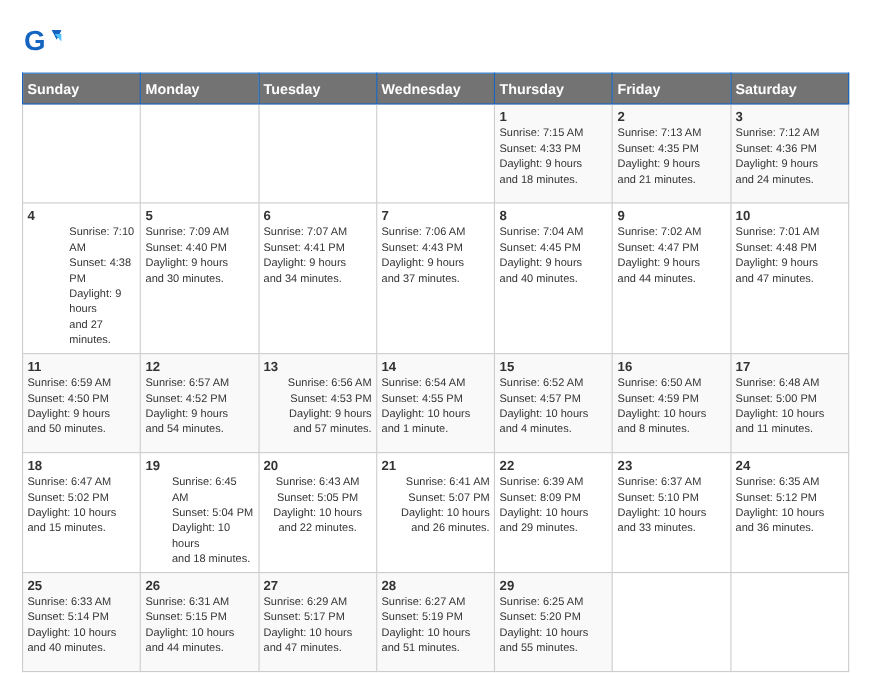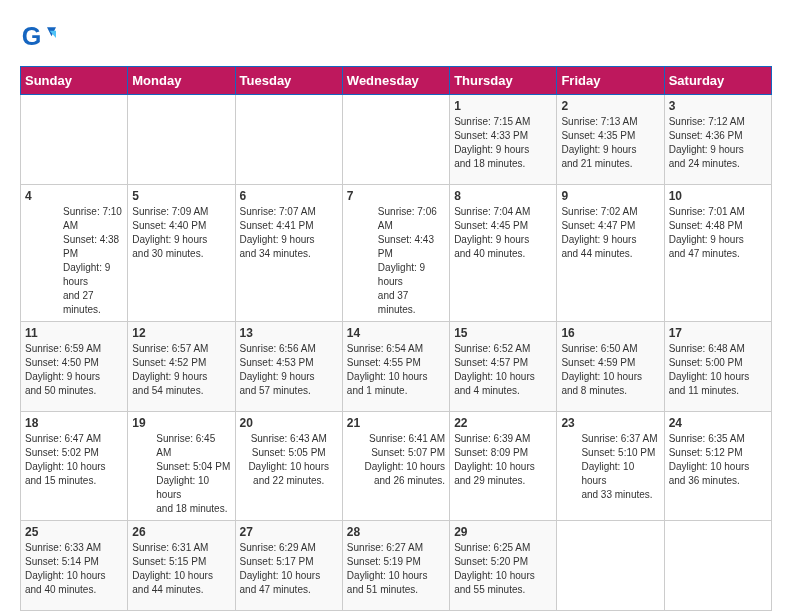--- a/index.html
+++ b/index.html
@@ -43,21 +43,21 @@
     .subtitle {
       font-size: 16px;
       color: #333;
     }
     .calendar {
       width: 100%;
       border-collapse: collapse;
       font-size: 11px;
     }
     .calendar thead th {
-      background: #be185d;
+      background: #737373;
       color: #fff;
       padding: 6px 4px;
       text-align: left;
       font-size: 13px;
       font-weight: bold;
       border: 1px solid #1565c0;
     }
     .calendar tbody td {
       border: 1px solid #ccc;
       vertical-align: top;
@@ -163,21 +163,21 @@
         </td>
         <td>
           <span class="day-number">6</span>
           <div class="day-info" style="white-space: pre-line;">Sunrise: 7:07 AM
 Sunset: 4:41 PM
 Daylight: 9 hours
 and 34 minutes.</div>
         </td>
         <td>
           <span class="day-number">7</span>
-          <div class="day-info" style="white-space: pre-line; margin-left: 31px;">Sunrise: 7:06 AM
+          <div class="day-info" style="white-space: pre-line;">Sunrise: 7:06 AM
 Sunset: 4:43 PM
 Daylight: 9 hours
 and 37 minutes.</div>
         </td>
         <td>
           <span class="day-number">8</span>
           <div class="day-info" style="white-space: pre-line;">Sunrise: 7:04 AM
 Sunset: 4:45 PM
 Daylight: 9 hours
 and 40 minutes.</div>
@@ -207,21 +207,21 @@
         </td>
         <td>
           <span class="day-number">12</span>
           <div class="day-info" style="white-space: pre-line;">Sunrise: 6:57 AM
 Sunset: 4:52 PM
 Daylight: 9 hours
 and 54 minutes.</div>
         </td>
         <td>
           <span class="day-number">13</span>
-          <div class="day-info" style="white-space: pre-line;">Sunrise: 6:56 AM
+          <div class="day-info" style="white-space: pre-line; text-align: right;">Sunrise: 6:56 AM
 Sunset: 4:53 PM
 Daylight: 9 hours
 and 57 minutes.</div>
         </td>
         <td>
           <span class="day-number">14</span>
           <div class="day-info" style="white-space: pre-line;">Sunrise: 6:54 AM
 Sunset: 4:55 PM
 Daylight: 10 hours
 and 1 minute.</div>
@@ -279,21 +279,21 @@
         </td>
         <td>
           <span class="day-number">22</span>
           <div class="day-info" style="white-space: pre-line;">Sunrise: 6:39 AM
 Sunset: 8:09 PM
 Daylight: 10 hours
 and 29 minutes.</div>
         </td>
         <td>
           <span class="day-number">23</span>
-          <div class="day-info" style="white-space: pre-line; margin-left: 20px;">Sunrise: 6:37 AM
+          <div class="day-info" style="white-space: pre-line;">Sunrise: 6:37 AM
 Sunset: 5:10 PM
 Daylight: 10 hours
 and 33 minutes.</div>
         </td>
         <td>
           <span class="day-number">24</span>
           <div class="day-info" style="white-space: pre-line;">Sunrise: 6:35 AM
 Sunset: 5:12 PM
 Daylight: 10 hours
 and 36 minutes.</div>

